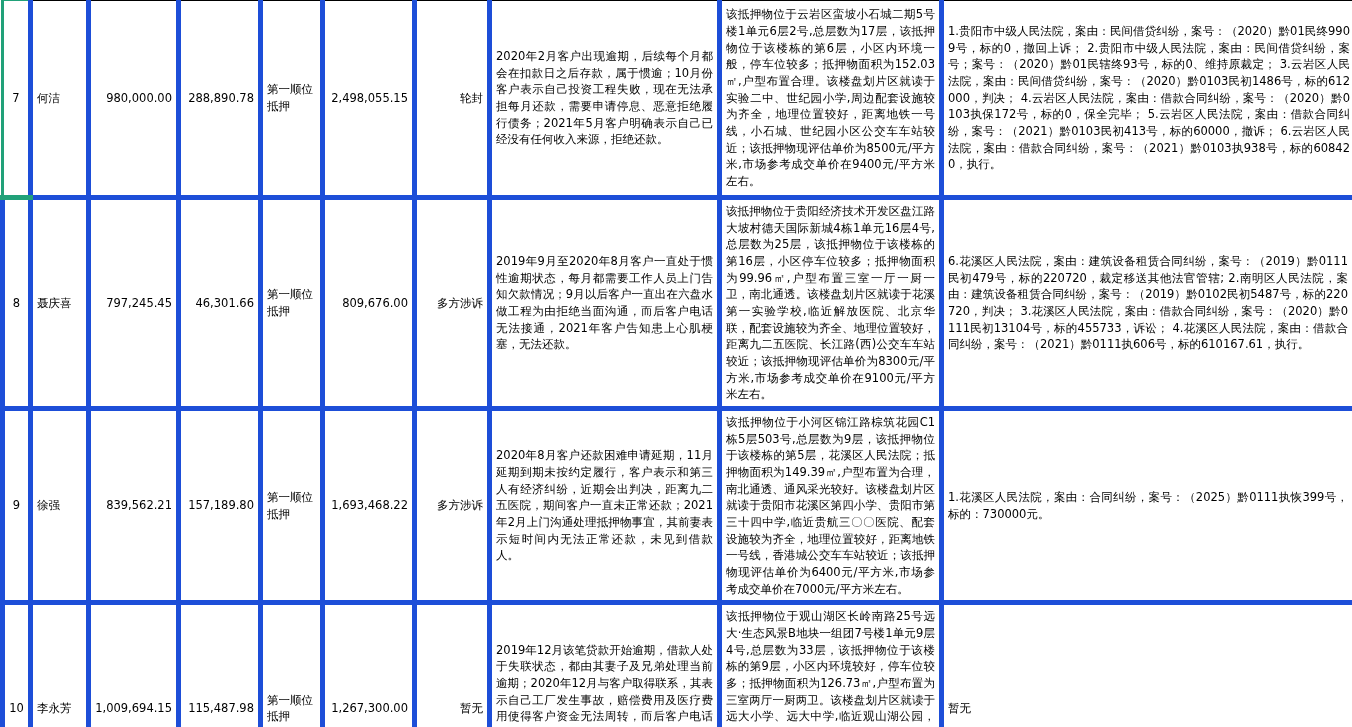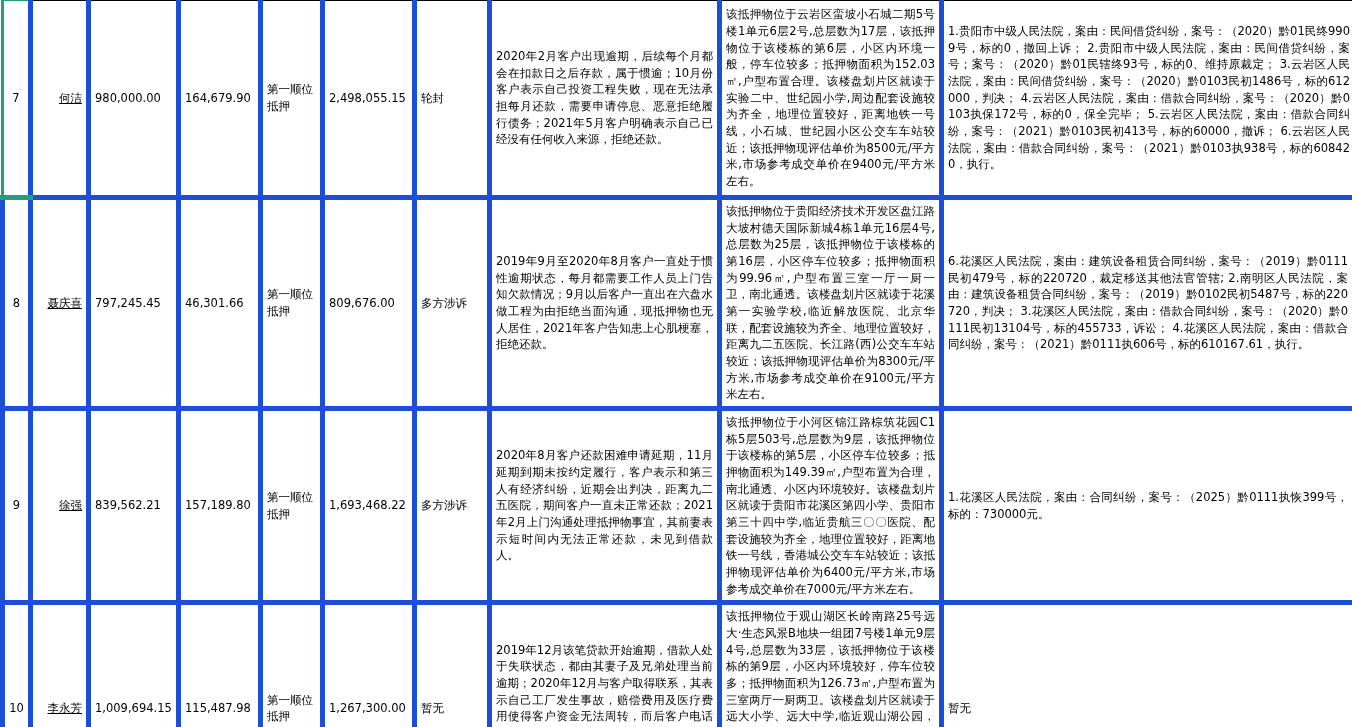--- a/index.html
+++ b/index.html
@@ -36,24 +36,24 @@
   col.c-amt1   { width: 90px; }
   col.c-amt2   { width: 82px; }
   col.c-rank   { width: 62px; }
   col.c-amt3   { width: 92px; }
   col.c-status { width: 75px; }
   col.c-desc   { width: 230px; }
   col.c-mort   { width: 222px; }
   col.c-case   { width: 413px; }
 
   td.idx      { text-align: center; font-size: 11.5px; }
-  td.name     { text-align: right; text-decoration: underline; }
-  td.num      { text-align: left; padding-right: 6px; }
+  td.name     { text-align: left; }
+  td.num      { text-align: right; padding-right: 6px; }
   td.rank     { text-align: left; padding-left: 5px; line-height: 1.5; }
-  td.status   { text-align: left; }
+  td.status   { text-align: right; }
   td.desc     { text-align: justify; text-align-last: left; padding: 5px 6px; }
   td.mort     { text-align: justify; text-align-last: left; padding: 5px 6px; }
   td.case     { text-align: justify; text-align-last: left; padding: 5px 6px; }
   td.case-center { text-align: center; }
 
   
   tr.row-selected td.idx {
     border-left: 3px solid #21a179;
   }
   tr.row-selected td:last-child {
@@ -91,58 +91,58 @@
       <col class="c-status">
       <col class="c-desc">
     <col class="c-mort">
       <col class="c-case">
   </colgroup>
   <tbody>
     <tr class="r1 row-selected">
       <td class="idx">7</td>
       <td class="name">何洁</td>
       <td class="num">980,000.00</td>
-      <td class="num">164,679.90</td>
+      <td class="num">288,890.78</td>
       <td class="rank">第一顺位抵押</td>
       <td class="num">2,498,055.15</td>
       <td class="status">轮封</td>
       <td class="desc">2020年2月客户出现逾期，后续每个月都会在扣款日之后存款，属于惯逾；10月份客户表示自己投资工程失败，现在无法承担每月还款，需要申请停息、恶意拒绝履行债务；2021年5月客户明确表示自己已经没有任何收入来源，拒绝还款。</td>
       <td class="mort">该抵押物位于云岩区蛮坡小石城二期5号楼1单元6层2号,总层数为17层，该抵押物位于该楼栋的第6层，小区内环境一般，停车位较多；抵押物面积为152.03㎡,户型布置合理。该楼盘划片区就读于实验二中、世纪园小学,周边配套设施较为齐全，地理位置较好，距离地铁一号线，小石城、世纪园小区公交车车站较近；该抵押物现评估单价为8500元/平方米,市场参考成交单价在9400元/平方米左右。</td>
       <td class="case">1.贵阳市中级人民法院，案由：民间借贷纠纷，案号：（2020）黔01民终9909号，标的0，撤回上诉；
 2.贵阳市中级人民法院，案由：民间借贷纠纷，案号；案号：（2020）黔01民辖终93号，标的0、维持原裁定；
 3.云岩区人民法院，案由：民间借贷纠纷，案号：（2020）黔0103民初1486号，标的612000，判决；
 4.云岩区人民法院，案由：借款合同纠纷，案号：（2020）黔0103执保172号，标的0，保全完毕；
 5.云岩区人民法院，案由：借款合同纠纷，案号：（2021）黔0103民初413号，标的60000，撤诉；
 6.云岩区人民法院，案由：借款合同纠纷，案号：（2021）黔0103执938号，标的608420，执行。</td>
     </tr>
     <tr class="r2">
       <td class="idx">8</td>
       <td class="name">聂庆喜</td>
       <td class="num">797,245.45</td>
       <td class="num">46,301.66</td>
       <td class="rank">第一顺位抵押</td>
       <td class="num">809,676.00</td>
       <td class="status">多方涉诉</td>
-      <td class="desc">2019年9月至2020年8月客户一直处于惯性逾期状态，每月都需要工作人员上门告知欠款情况；9月以后客户一直出在六盘水做工程为由拒绝当面沟通，现抵押物也无人居住，2021年客户告知患上心肌梗塞，拒绝还款。</td>
+      <td class="desc">2019年9月至2020年8月客户一直处于惯性逾期状态，每月都需要工作人员上门告知欠款情况；9月以后客户一直出在六盘水做工程为由拒绝当面沟通，而后客户电话无法接通，2021年客户告知患上心肌梗塞，无法还款。</td>
       <td class="mort">该抵押物位于贵阳经济技术开发区盘江路大坡村德天国际新城4栋1单元16层4号,总层数为25层，该抵押物位于该楼栋的第16层，小区停车位较多；抵押物面积为99.96㎡,户型布置三室一厅一厨一卫，南北通透。该楼盘划片区就读于花溪第一实验学校,临近解放医院、北京华联，配套设施较为齐全、地理位置较好，距离九二五医院、长江路(西)公交车车站较近；该抵押物现评估单价为8300元/平方米,市场参考成交单价在9100元/平方米左右。</td>
       <td class="case">6.花溪区人民法院，案由：建筑设备租赁合同纠纷，案号：（2019）黔0111民初479号，标的220720，裁定移送其他法官管辖;
 2.南明区人民法院，案由：建筑设备租赁合同纠纷，案号：（2019）黔0102民初5487号，标的220720，判决；
 3.花溪区人民法院，案由：借款合同纠纷，案号：（2020）黔0111民初13104号，标的455733，诉讼；
 4.花溪区人民法院，案由：借款合同纠纷，案号：（2021）黔0111执606号，标的610167.61，执行。</td>
     </tr>
     <tr class="r3">
       <td class="idx">9</td>
       <td class="name">徐强</td>
       <td class="num">839,562.21</td>
       <td class="num">157,189.80</td>
       <td class="rank">第一顺位抵押</td>
       <td class="num">1,693,468.22</td>
       <td class="status">多方涉诉</td>
       <td class="desc">2020年8月客户还款困难申请延期，11月延期到期未按约定履行，客户表示和第三人有经济纠纷，近期会出判决，距离九二五医院，期间客户一直未正常还款；2021年2月上门沟通处理抵押物事宜，其前妻表示短时间内无法正常还款，未见到借款人。</td>
-      <td class="mort">该抵押物位于小河区锦江路棕筑花园C1栋5层503号,总层数为9层，该抵押物位于该楼栋的第5层，小区停车位较多；抵押物面积为149.39㎡,户型布置为合理，南北通透、小区内环境较好。该楼盘划片区就读于贵阳市花溪区第四小学、贵阳市第三十四中学,临近贵航三〇〇医院、配套设施较为齐全，地理位置较好，距离地铁一号线，香港城公交车车站较近；该抵押物现评估单价为6400元/平方米,市场参考成交单价在7000元/平方米左右。</td>
+      <td class="mort">该抵押物位于小河区锦江路棕筑花园C1栋5层503号,总层数为9层，该抵押物位于该楼栋的第5层，花溪区人民法院；抵押物面积为149.39㎡,户型布置为合理，南北通透、通风采光较好。该楼盘划片区就读于贵阳市花溪区第四小学、贵阳市第三十四中学,临近贵航三〇〇医院、配套设施较为齐全，地理位置较好，距离地铁一号线，香港城公交车车站较近；该抵押物现评估单价为6400元/平方米,市场参考成交单价在7000元/平方米左右。</td>
       <td class="case">1.花溪区人民法院，案由：合同纠纷，案号：（2025）黔0111执恢399号，标的：730000元。</td>
     </tr>
     <tr class="r4">
       <td class="idx">10</td>
       <td class="name">李永芳</td>
       <td class="num">1,009,694.15</td>
       <td class="num">115,487.98</td>
       <td class="rank">第一顺位抵押</td>
       <td class="num">1,267,300.00</td>
       <td class="status">暂无</td>

